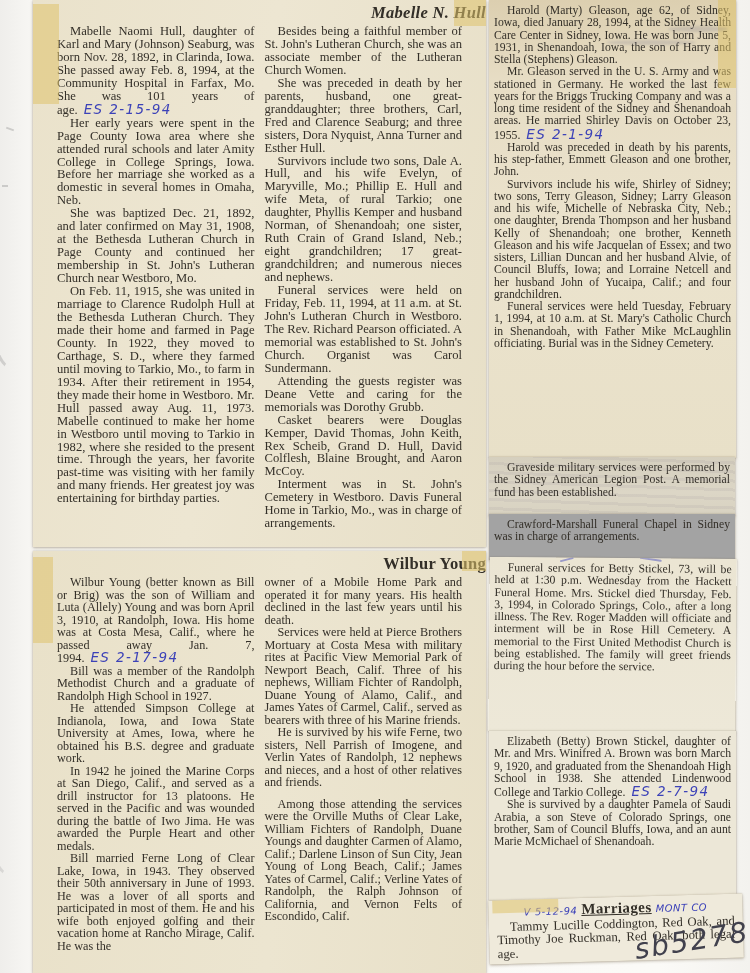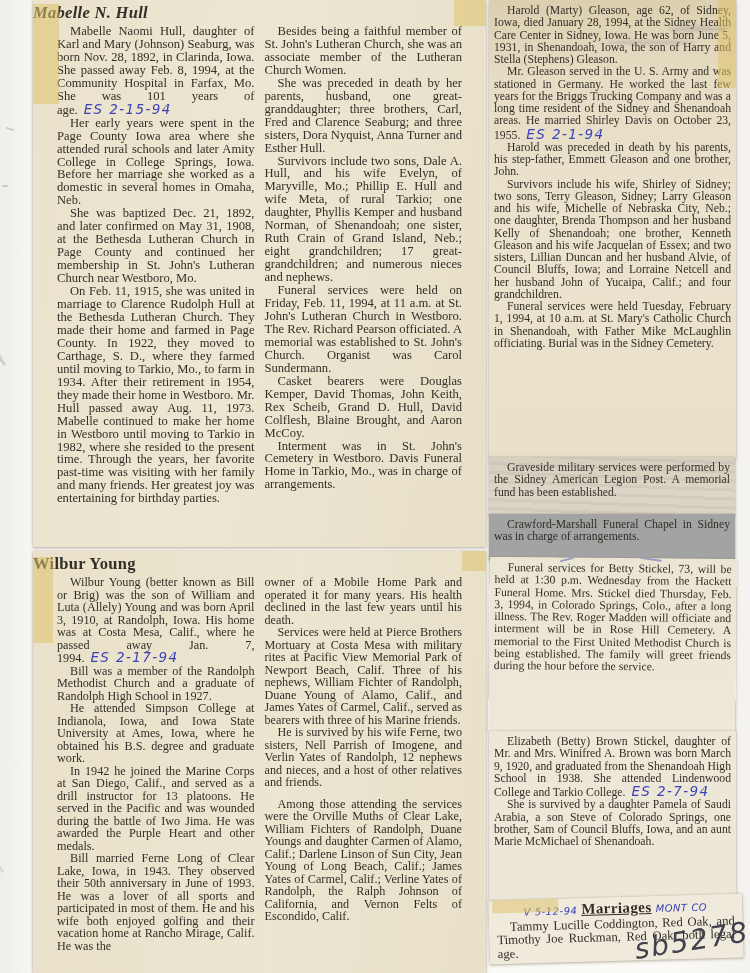--- a/index.html
+++ b/index.html
@@ -19,21 +19,21 @@
     background:linear-gradient(180deg,#dccfb0,#e7ddc5 18%,#ebe3cd 55%,#e8e0c8); }
   #clip-graveside{ left:489px; top:457px; width:236px; height:54px;
     background:linear-gradient(180deg,#d5cfbe,#dcd6c6 60%,#d8d2c1); }
   #clip-crawford { left:489px; top:514px; width:236px; height:41px; background:#a3a3a3; }
   #clip-stickel-funeral { left:489px; top:558px; width:237px; height:169px;
     background:linear-gradient(180deg,#ebe5d3,#ede8d8); transform:rotate(.5deg); }
   #clip-stickel-bio { left:489px; top:731px; width:237px; height:164px; background:#ece7d7; }
   #clip-marriages { left:489px; top:897px; width:254px; height:64px;
     background:#efeadb; transform:rotate(-1.6deg); }
 
-  .headline { margin:3px 0 2px; text-align:left; font-weight:bold; font-size:16.5px; letter-spacing:.3px; }
+  .headline { margin:3px 0 2px; text-align:right; font-weight:bold; font-size:16.5px; letter-spacing:.3px; }
   .headline.it { font-style:italic; }
   .cols { display:flex; gap:10px; padding:0 24px; }
   .col { flex:1 1 0; min-width:0; }
   .para { margin:0; text-align:justify; text-indent:13px; }
   .noind { text-indent:0; }
   .gap-top { margin-top:9px; }
   #clip-hull .para  { font-size:12.6px; line-height:12.95px; }
   #clip-young .para { font-size:12.2px; line-height:12.5px; }
   .rc { padding:5px 5px 0 5px; }
   .rc .para { font-size:11.7px; line-height:12.25px; }
@@ -83,20 +83,21 @@
       <p class="para"><span>Mabelle Naomi Hull, daughter of Karl and Mary (Johnson) Seaburg, was born Nov. 28, 1892, in Clarinda, Iowa. She passed away Feb. 8, 1994, at the Community Hospital in Farfax, Mo. She was 101 years of age.</span><span class="pen">ES 2-15-94</span></p>
       <p class="para">Her early years were spent in the Page County Iowa area where she attended rural schools and later Amity College in College Springs, Iowa. Before her marriage she worked as a domestic in several homes in Omaha, Neb.</p>
       <p class="para">She was baptized Dec. 21, 1892, and later confirmed on May 31, 1908, at the Bethesda Lutheran Church in Page County and continued her membership in St. John's Lutheran Church near Westboro, Mo.</p>
       <p class="para">On Feb. 11, 1915, she was united in marriage to Clarence Rudolph Hull at the Bethesda Lutheran Church. They made their home and farmed in Page County. In 1922, they moved to Carthage, S. D., where they farmed until moving to Tarkio, Mo., to farm in 1934. After their retirement in 1954, they made their home in Westboro. Mr. Hull passed away Aug. 11, 1973. Mabelle continued to make her home in Westboro until moving to Tarkio in 1982, where she resided to the present time. Through the years, her favorite past-time was visiting with her family and many friends. Her greatest joy was entertaining for birthday parties.</p>
     </div>
     <div class="col">
       <p class="para">Besides being a faithful member of St. John's Lutheran Church, she was an associate member of the Lutheran Church Women.</p>
       <p class="para">She was preceded in death by her parents, husband, one great-granddaughter; three brothers, Carl, Fred and Clarence Seaburg; and three sisters, Dora Nyquist, Anna Turner and Esther Hull.</p>
       <p class="para">Survivors include two sons, Dale A. Hull, and his wife Evelyn, of Maryville, Mo.; Phillip E. Hull and wife Meta, of rural Tarkio; one daughter, Phyllis Kemper and husband Norman, of Shenandoah; one sister, Ruth Crain of Grand Island, Neb.; eight grandchildren; 17 great-grandchildren; and numerous nieces and nephews.</p>
       <p class="para">Funeral services were held on Friday, Feb. 11, 1994, at 11 a.m. at St. John's Lutheran Church in Westboro. The Rev. Richard Pearson officiated. A memorial was established to St. John's Church. Organist was Carol Sundermann.</p>
+      <p class="para">Attending the guests register was Deane Vette and caring for the memorials was Dorothy Grubb.</p>
       <p class="para">Casket bearers were Douglas Kemper, David Thomas, John Keith, Rex Scheib, Grand D. Hull, David Colflesh, Blaine Brought, and Aaron McCoy.</p>
       <p class="para">Interment was in St. John's Cemetery in Westboro. Davis Funeral Home in Tarkio, Mo., was in charge of arrangements.</p>
     </div>
   </div>
 </section>
 
 <section class="clip" id="clip-young">
   <div class="tape tape-l"></div>
   <div class="tape tape-r"></div>
   <h2 class="headline">Wilbur Young</h2>

